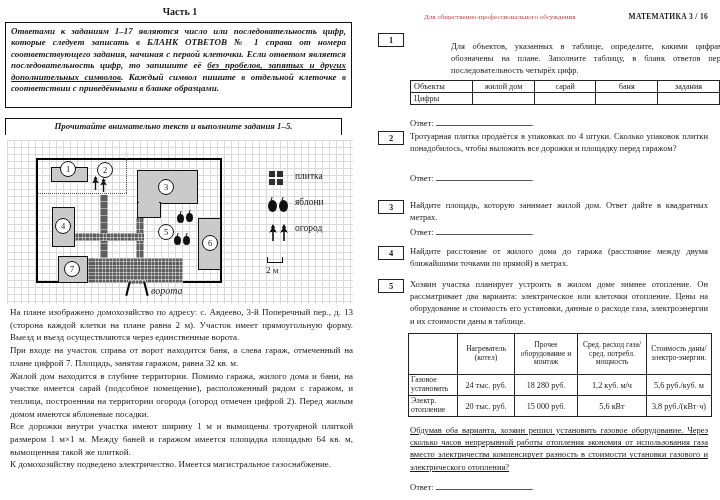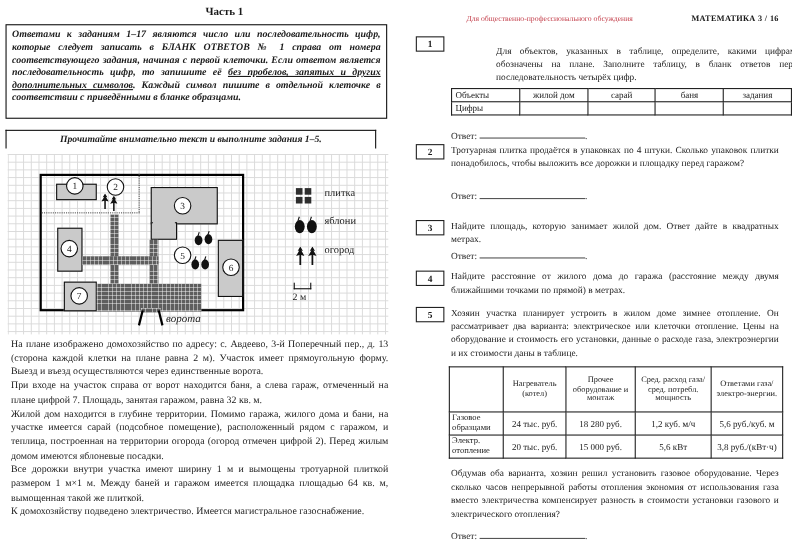--- a/index.html
+++ b/index.html
@@ -3,21 +3,21 @@
 <meta charset="utf-8">
 <style>
   html,body{margin:0;padding:0;}
   body{width:720px;height:500px;background:#fff;position:relative;overflow:hidden;
        font-family:"Liberation Serif","DejaVu Serif",serif;color:#1a1a1a;}
   .page{position:absolute;top:0;height:500px;width:360px;}
   #left-page{left:0;} #right-page{left:360px;}
 
   
   .part-title{position:absolute;left:0;top:6px;width:360px;text-align:center;
-              font-weight:bold;font-size:10px;margin-left:24px;}
+              font-weight:bold;font-size:10px;}
   .instr-box{position:absolute;left:5px;top:22px;width:335px;height:78px;
              border:1.6px solid #111;padding:3px 5px;
              font-weight:bold;font-style:italic;font-size:9px;line-height:11.4px;
              text-align:justify;}
   .instr-box .u{text-decoration:underline;}
   .read-bar{position:absolute;left:5px;top:118px;width:335px;height:14px;
             border:1.2px solid #111;border-bottom:none;padding-top:2px;
             text-align:center;font-weight:bold;font-style:italic;font-size:8.8px;}
 
   
@@ -209,33 +209,33 @@
 
   <div class="tasknum" style="top:279px;">5</div>
   <div class="ttext" style="top:278px;">Хозяин участка планирует устроить в жилом доме зимнее отопление. Он рассматривает два варианта: электрическое или клеточки отопление. Цены на оборудование и стоимость его установки, данные о расходе газа, электроэнергии и их стоимости даны в таблице.</div>
   <table class="t5">
     <tbody>
         <tr>
       <td class="hd rowlab"></td>
       <td class="hd c1">Нагреватель (котел)</td>
       <td class="hd c2">Прочее оборудование и монтаж</td>
       <td class="hd c3">Сред. расход газа/ сред. потребл. мощность</td>
-      <td class="hd c4">Ответами газа/электро-энергии.</td>
+      <td class="hd c4">Стоимость даны/электро-энергии.</td>
     </tr>
     <tr class="data">
-      <td class="rowlab">Газовое образцами</td>
+      <td class="rowlab">Газовое установить</td>
       <td>24 тыс. руб.</td>
       <td>18 280 руб.</td>
       <td>1,2 куб. м/ч</td>
       <td>5,6 руб./куб. м</td>
     </tr>
     <tr class="data">
       <td class="rowlab">Электр. отопление</td>
       <td>20 тыс. руб.</td>
       <td>15 000 руб.</td>
       <td>5,6 кВт</td>
       <td>3,8 руб./(кВт·ч)</td>
     </tr>
   </tbody>
     </table>
-  <div class="ttext" style="top:424px;">Обдумав оба варианта, хозяин решил установить газовое оборудование. Через сколько часов непрерывной работы отопления экономия от использования газа вместо электричества компенсирует разность в стоимости установки газового и электрического отопления?</div>
+  <div class="ttext" style="top:424px;text-decoration:underline;">Обдумав оба варианта, хозяин решил установить газовое оборудование. Через сколько часов непрерывной работы отопления экономия от использования газа вместо электричества компенсирует разность в стоимости установки газового и электрического отопления?</div>
   <div class="answer" style="top:481px;"><span>Ответ:</span> <span class="ans-line"></span>.</div>
 </div>
 
 </body></html>

